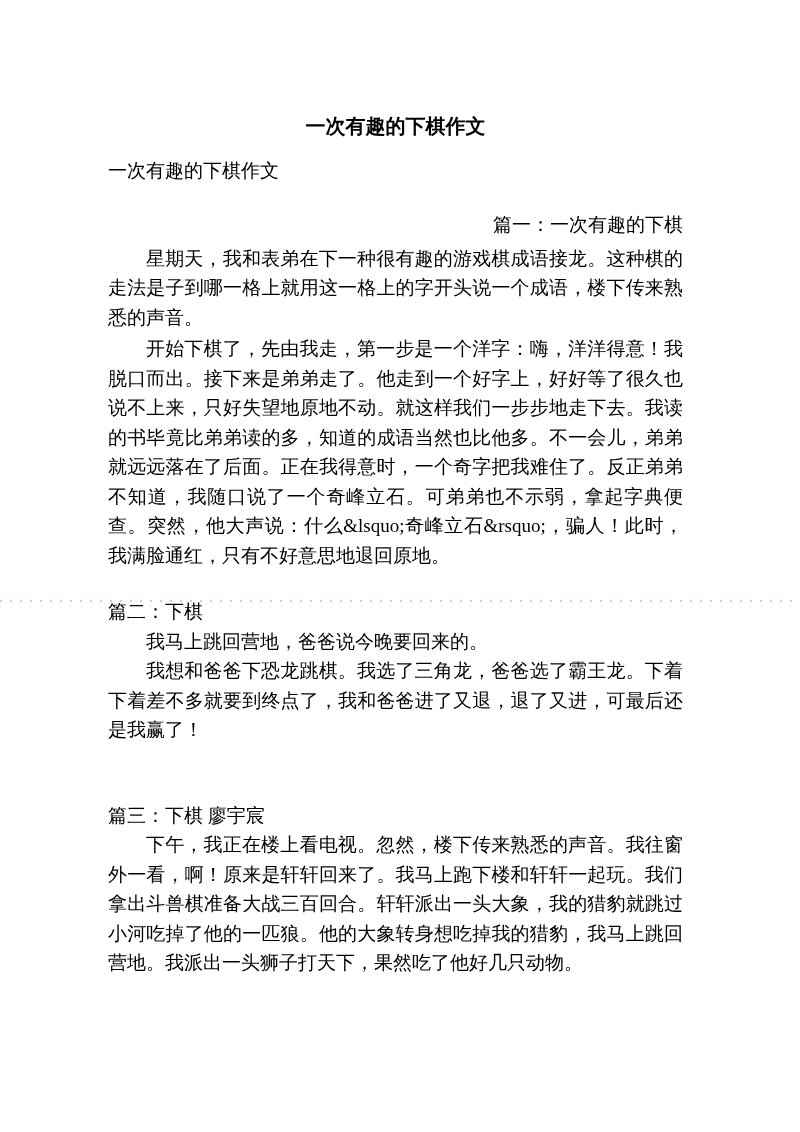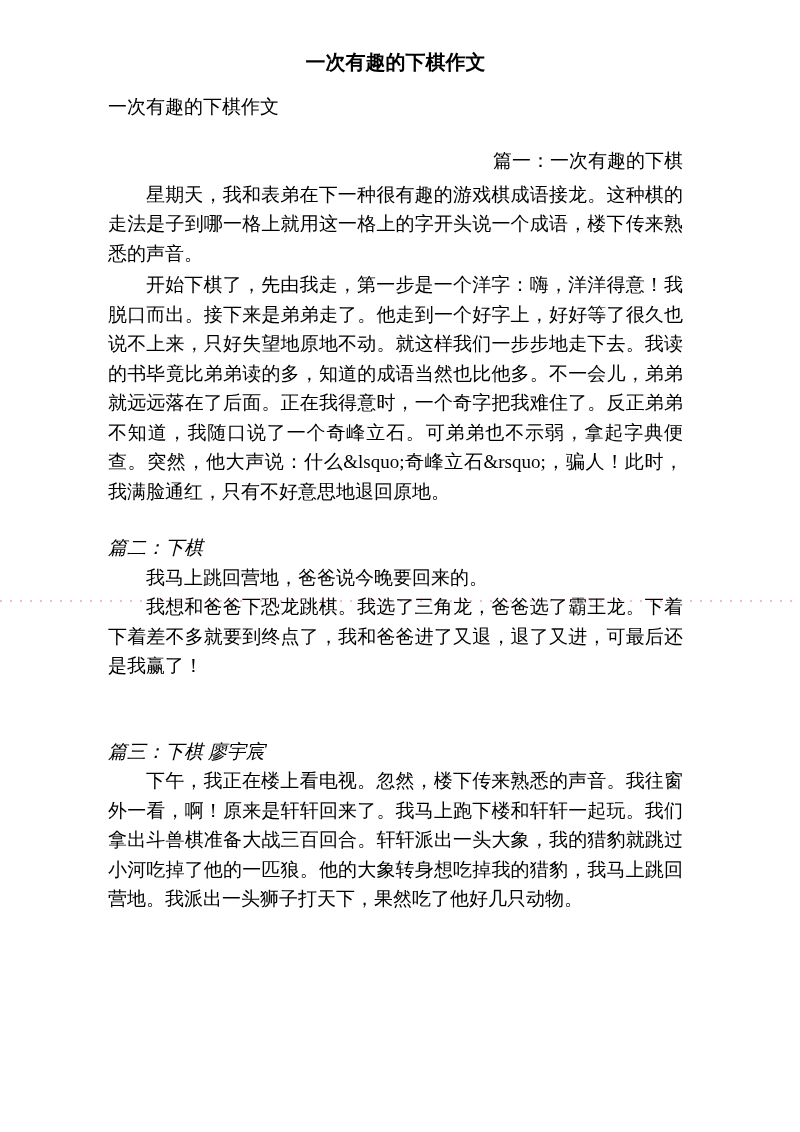--- a/index.html
+++ b/index.html
@@ -20,38 +20,38 @@
     top: 600px;
     left: 0;
     width: 800px;
     height: 2px;
     background: repeating-linear-gradient(to right, #ffb6c1 0 2px, transparent 2px 10px);
   }
   .content {
     position: relative;
     margin-left: 108px;
     width: 575px;
-    padding-top: 48px;
+    padding-top: 112px;
     font-size: 19px;
     line-height: 29.5px;
   }
   .content h1, .content h2, .content p {
     margin: 0;
     padding: 0;
     font-size: 19px;
     font-weight: normal;
   }
   .doc-title {
     font-size: 20px !important;
     font-weight: bold !important;
     text-align: center;
   }
   .subtitle      { margin-top: 14px !important; text-align: left; }
   .heading-center{ margin-top: 25px !important; text-align: right; }
-  .heading-left  { text-align: left; font-style: italic; }
+  .heading-left  { text-align: left; }
   .sec2-heading  { margin-top: 27px !important; }
   .sec3-heading  { margin-top: 56px !important; }
   .para {
     text-align: justify;
     text-indent: 2em;
   }
   .p1 { margin-top: 4px !important; }
   .p2 { margin-top: 2px !important; }
   .p3 { margin-top: 4px !important; }
 </style>

